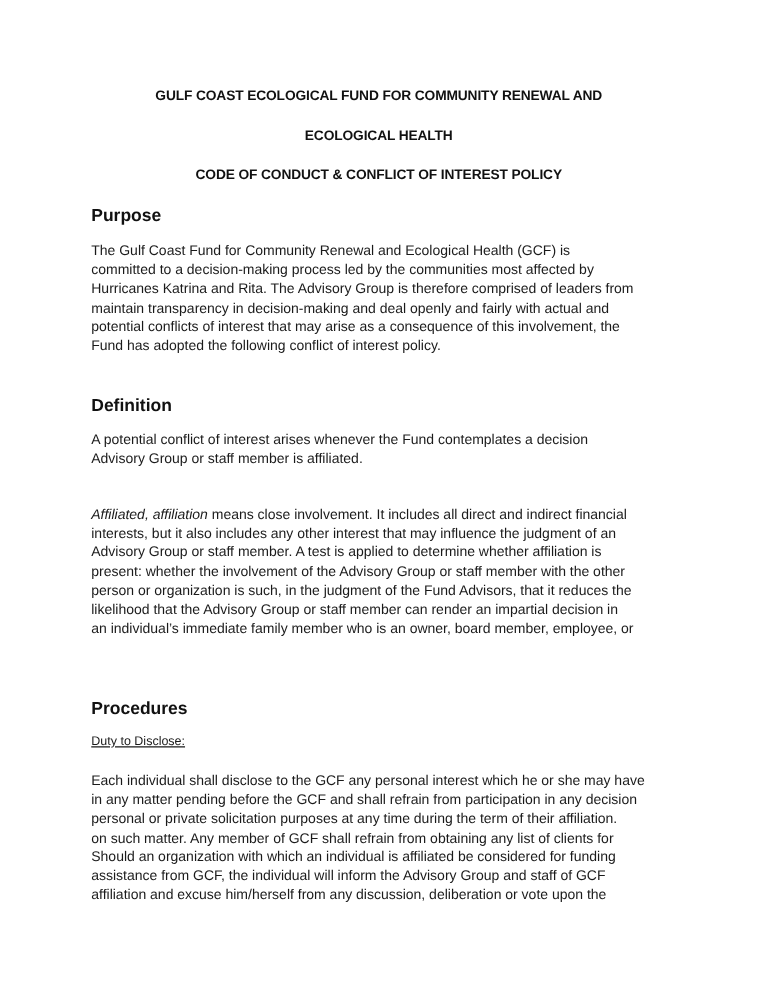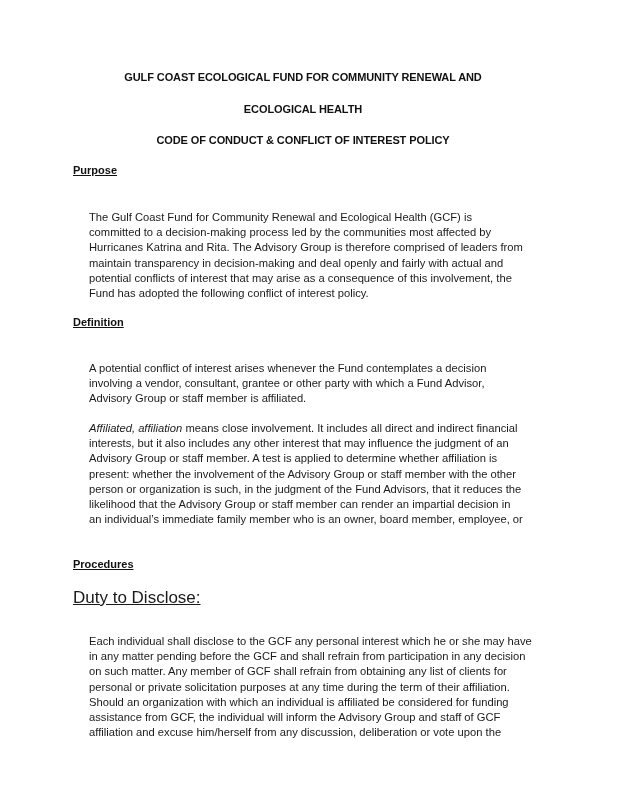--- a/index.html
+++ b/index.html
@@ -10,28 +10,28 @@
     font-size: 11.2px;
   }
   .title {
     position: absolute; left: 0; width: 618px; text-align: center;
     font-weight: bold; font-size: 11px; letter-spacing: -0.1px; color: #111;
   }
   .t1 { top: 71px; left: -6px; }
   .t2 { top: 103px; left: -6px; }
   .t3 { top: 134px; left: -6px; }
   .heading {
-    position: absolute; left: 73px; font-weight: bold; text-decoration: underline;
-    font-size: 11px; color: #111;
+    position: absolute; left: 73px; font-weight: bold; 
+    font-size: 14px; color: #111;
   }
   .subheading {
-    position: absolute; left: 73px; text-decoration: underline; font-size: 17px;
+    position: absolute; left: 73px; text-decoration: underline; font-size: 10px;
   }
   .para {
-    position: absolute; left: 73px; width: 500px; line-height: 15.2px; margin: 16px;
+    position: absolute; left: 73px; width: 500px; line-height: 15.2px; margin: 0;
   }
   .line { display: block; white-space: nowrap; }
   em { }
 </style>
 </head>
 <body>
 
 <div class="page">
 
   <div class="title t1">GULF COAST ECOLOGICAL FUND FOR COMMUNITY RENEWAL AND</div>
@@ -44,39 +44,38 @@
     <span class="line">committed to a decision-making process led by the communities most affected by</span>
     <span class="line">Hurricanes Katrina and Rita. The Advisory Group is therefore comprised of leaders from</span>
     <span class="line">maintain transparency in decision-making and deal openly and fairly with actual and</span>
     <span class="line">potential conflicts of interest that may arise as a consequence of this involvement, the</span>
     <span class="line">Fund has adopted the following conflict of interest policy.</span>
   </p>
 
   <div class="heading" style="top:316px;">Definition</div>
   <p class="para" style="top:345px;">
     <span class="line">A potential conflict of interest arises whenever the Fund contemplates a decision</span>
-    <span class="line">involving a vendor, consultant, grantee or other party with which a Fund Advisor,</span>
     <span class="line">Advisory Group or staff member is affiliated.</span>
   </p>
 
   <p class="para" style="top:405px;">
     <span class="line"><em>Affiliated, affiliation</em><span> means close involvement. It includes all direct and indirect financial</span></span>
     <span class="line">interests, but it also includes any other interest that may influence the judgment of an</span>
     <span class="line">Advisory Group or staff member. A test is applied to determine whether affiliation is</span>
     <span class="line">present: whether the involvement of the Advisory Group or staff member with the other</span>
     <span class="line">person or organization is such, in the judgment of the Fund Advisors, that it reduces the</span>
     <span class="line">likelihood that the Advisory Group or staff member can render an impartial decision in</span>
     <span class="line">an individual’s immediate family member who is an owner, board member, employee, or</span>
   </p>
 
   <div class="heading" style="top:558px;">Procedures</div>
   <div class="subheading" style="top:588px;">Duty to Disclose:</div>
   <p class="para" style="top:618px;">
     <span class="line">Each individual shall disclose to the GCF any personal interest which he or she may have</span>
     <span class="line">in any matter pending before the GCF and shall refrain from participation in any decision</span>
+    <span class="line">personal or private solicitation purposes at any time during the term of their affiliation.</span>
     <span class="line">on such matter. Any member of GCF shall refrain from obtaining any list of clients for</span>
-    <span class="line">personal or private solicitation purposes at any time during the term of their affiliation.</span>
     <span class="line">Should an organization with which an individual is affiliated be considered for funding</span>
     <span class="line">assistance from GCF, the individual will inform the Advisory Group and staff of GCF</span>
     <span class="line">affiliation and excuse him/herself from any discussion, deliberation or vote upon the</span>
   </p>
 
 </div>
 
 </body></html>

